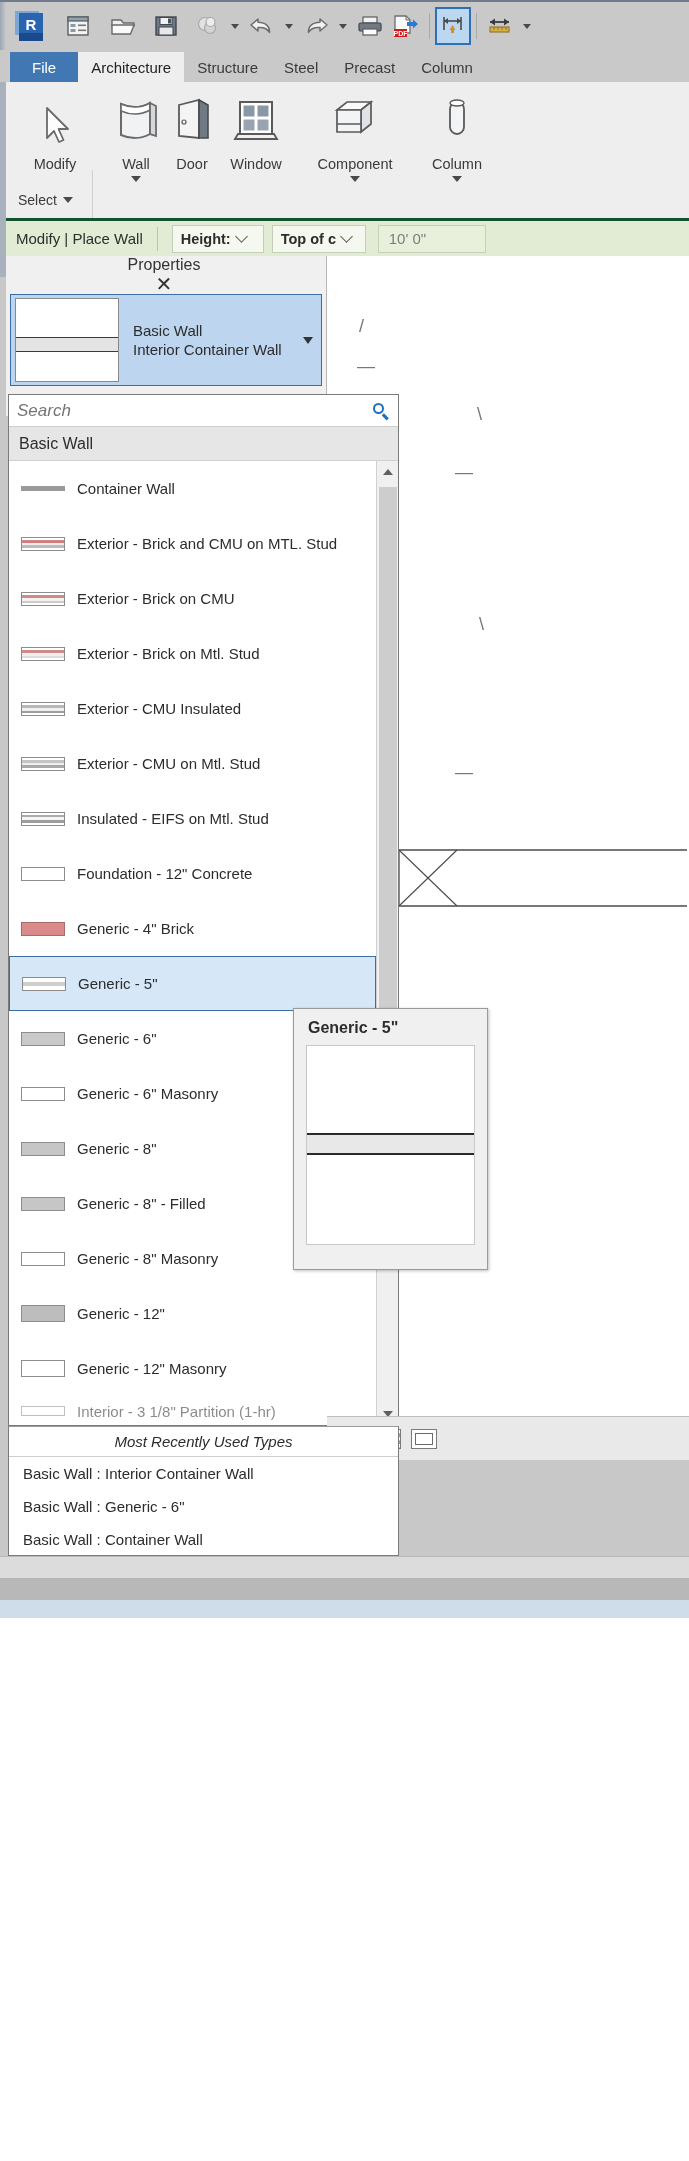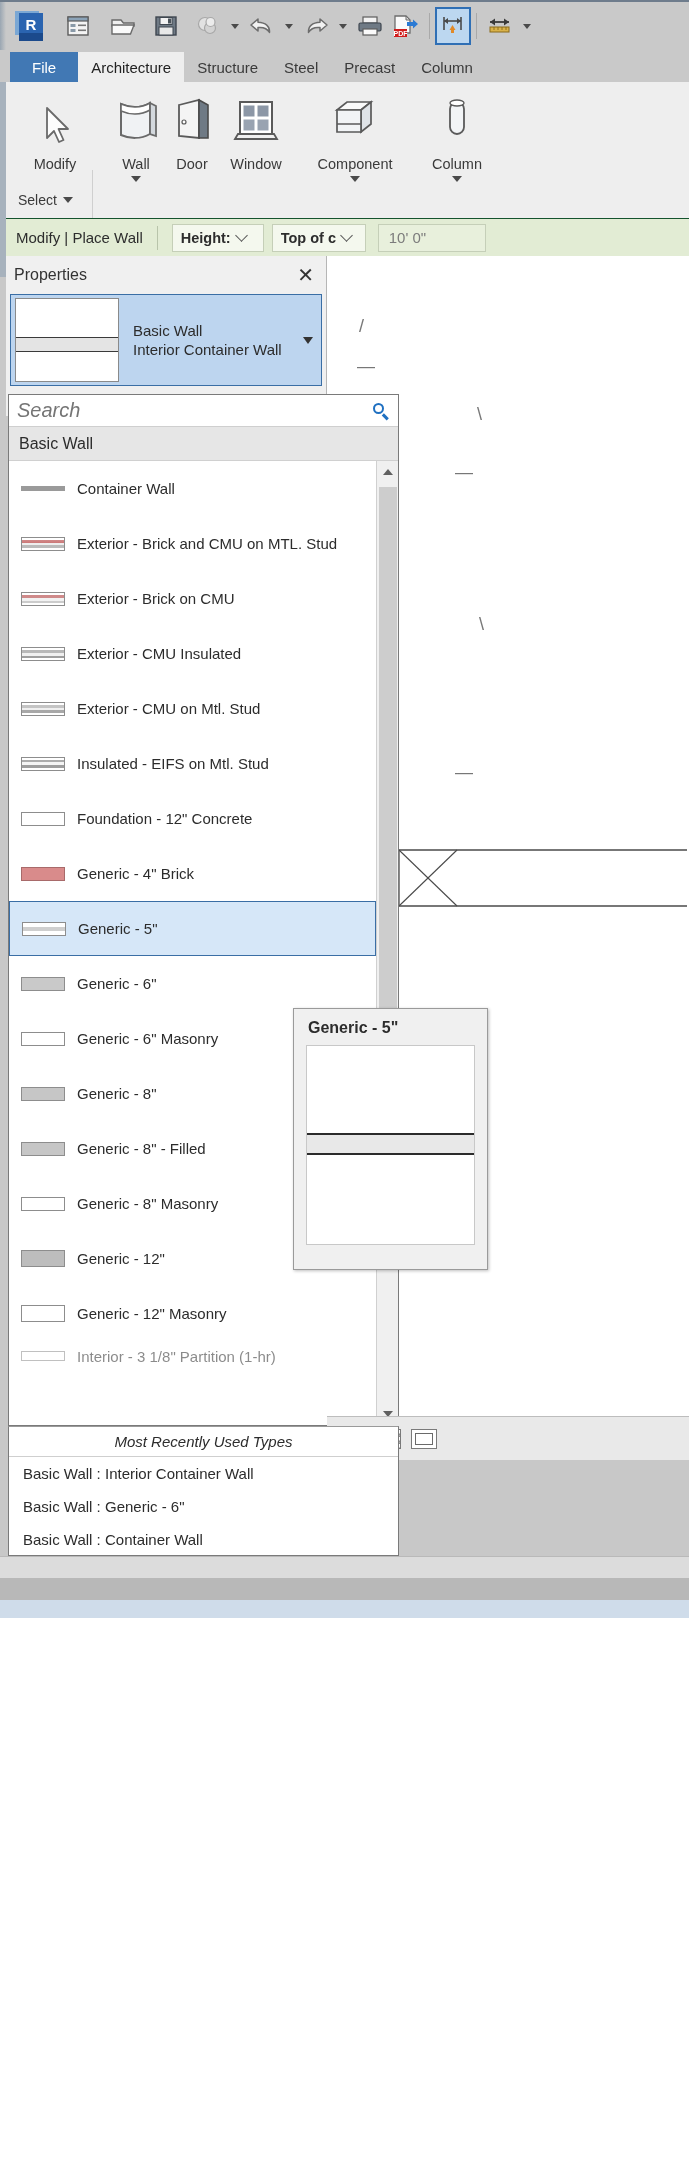--- a/index.html
+++ b/index.html
@@ -85,21 +85,21 @@
   
   .panel-footer {
     position: absolute; top: 192px; font-size: 14px; color:#3a3a3a;
     display:flex; align-items:center; gap:6px;
   }
 
   
   .optionsbar {
     position: absolute; left: 6px; top: 218px; width: 683px; height: 38px;
     background: #e2ecd4; display:flex; align-items:center; padding-left:10px; gap:0px;
-    border-top: 1px solid #14532d;
+    border-top: 3px solid #14532d;
   }
   .ob-label { font-size: 15px; color:#2d2d2d; white-space:nowrap; }
   .ob-divider { width:1px; height:24px; background:#b8c4aa; margin: 0 14px; }
   .ob-combo {
     height: 28px; background:#f4f8ee; border:1px solid #c5cfb8;
     display:flex; align-items:center; padding:0 8px; gap:6px;
     font-size:14.5px; color:#2d2d2d; white-space:nowrap; overflow:hidden;
   }
   .ob-combo .cv { overflow:hidden; text-overflow:clip; white-space:nowrap;font-weight:bold; }
   .chev {
@@ -113,20 +113,21 @@
 
   
   .props {
     position: absolute; left: 6px; top: 256px; width: 321px; height: 160px;
     background: #f0f0f0; border-right:1px solid #b6b6b6;
   }
   .props-header {
     height: 38px; display:flex; align-items:center; justify-content:space-between;
     padding: 0 12px 0 8px; font-size: 16px; color:#333;
     background:#f0f0f0;
+    flex-direction:column;
   }
   .close-x { font-size: 20px; color:#333; line-height:1; cursor:pointer; }
   .type-selector {
     margin: 0 4px; height: 92px; border: 1px solid #3a6ea5; background: #bdd5ef;
     display:flex; align-items:stretch; position:relative;
   }
   .ts-thumb {
     width: 104px; background:#ffffff; border-right:1px solid #999; position:relative;
     margin: 3px 0 3px 4px; border:1px solid #8a8a8a;
   }
@@ -161,21 +162,21 @@
   .dropdown {
     position: absolute; left: 8px; top: 394px; width: 391px; height: 1032px;
     background: #ffffff; border: 1px solid #7a7a7a;
     display:flex; flex-direction:column;
   }
   .dd-search {
     height: 32px; display:flex; align-items:center; padding: 0 8px;
     border-bottom:1px solid #cfcfcf; background:#fff; gap:6px;
   }
   .dd-search input {
-    flex:1; border:none; outline:none; font-size:20px; color:#7d7d7d;
+    flex:1; border:none; outline:none; font-size:17px; color:#7d7d7d;
     font-family:"Liberation Sans",sans-serif; font-style: italic;
     background: transparent;
   }
   .search-icon { width:18px; height:18px; position:relative; flex:0 0 auto; }
   .search-icon .circ { position:absolute; left:1px; top:1px; width:11px;height:11px;border:2px solid #1f70c1;border-radius:50%;}
   .search-icon .hand { position:absolute; left:11px; top:11px; width:7px;height:2.5px;background:#1f70c1;transform:rotate(45deg); transform-origin:left center;}
 
   .dd-group {
     height: 34px; display:flex; align-items:center; padding-left:10px;
     background:#e6e6e6; font-size:16px; color:#2c2c2c; border-bottom:1px solid #d0d0d0;
@@ -557,20 +558,24 @@
       <div class="dd-item" style="margin-right:28px">
         <span class="dd-swatch" style="background:linear-gradient(#fff 0%,#fff 18%,#d08a8a 18%,#c77 42%,#eee 42%,#eee 62%,#bbb 62%,#bbb 80%,#fff 80%);"></span>
         <span class="dd-label">Exterior - Brick and CMU on MTL. Stud</span>
       </div>
 
       <div class="dd-item" style="margin-right:22px">
         <span class="dd-swatch" style="background:linear-gradient(#fff 0%,#fff 18%,#cf8a8a 18%,#cf8a8a 42%,#f2f2f2 42%,#f2f2f2 66%,#ccc 66%,#ccc 84%,#fff 84%);"></span>
         <span class="dd-label">Exterior - Brick on CMU</span>
       </div>
 
+      <div class="dd-item" style="margin-right:22px">
+        <span class="dd-swatch" style="background:linear-gradient(#fff 0%,#fff 18%,#cf8a8a 18%,#cf8a8a 40%,#efefef 40%,#efefef 70%,#ddd 70%,#ddd 86%,#fff 86%);"></span>
+        <span class="dd-label">Exterior - Brick on Mtl. Stud</span>
+      </div>
 
       <div class="dd-item" style="margin-right:22px">
         <span class="dd-swatch" style="background:linear-gradient(#fff 0%,#fff 20%,#b8b8b8 20%,#b8b8b8 40%,#f0f0f0 40%,#f0f0f0 64%,#9e9e9e 64%,#9e9e9e 82%,#fff 82%);"></span>
         <span class="dd-label">Exterior - CMU Insulated</span>
       </div>
 
       <div class="dd-item" style="margin-right:22px">
         <span class="dd-swatch" style="background:linear-gradient(#fff 0%,#fff 18%,#c4c4c4 18%,#c4c4c4 38%,#efefef 38%,#efefef 62%,#a8a8a8 62%,#a8a8a8 80%,#fff 80%);"></span>
         <span class="dd-label">Exterior - CMU on Mtl. Stud</span>
       </div>

